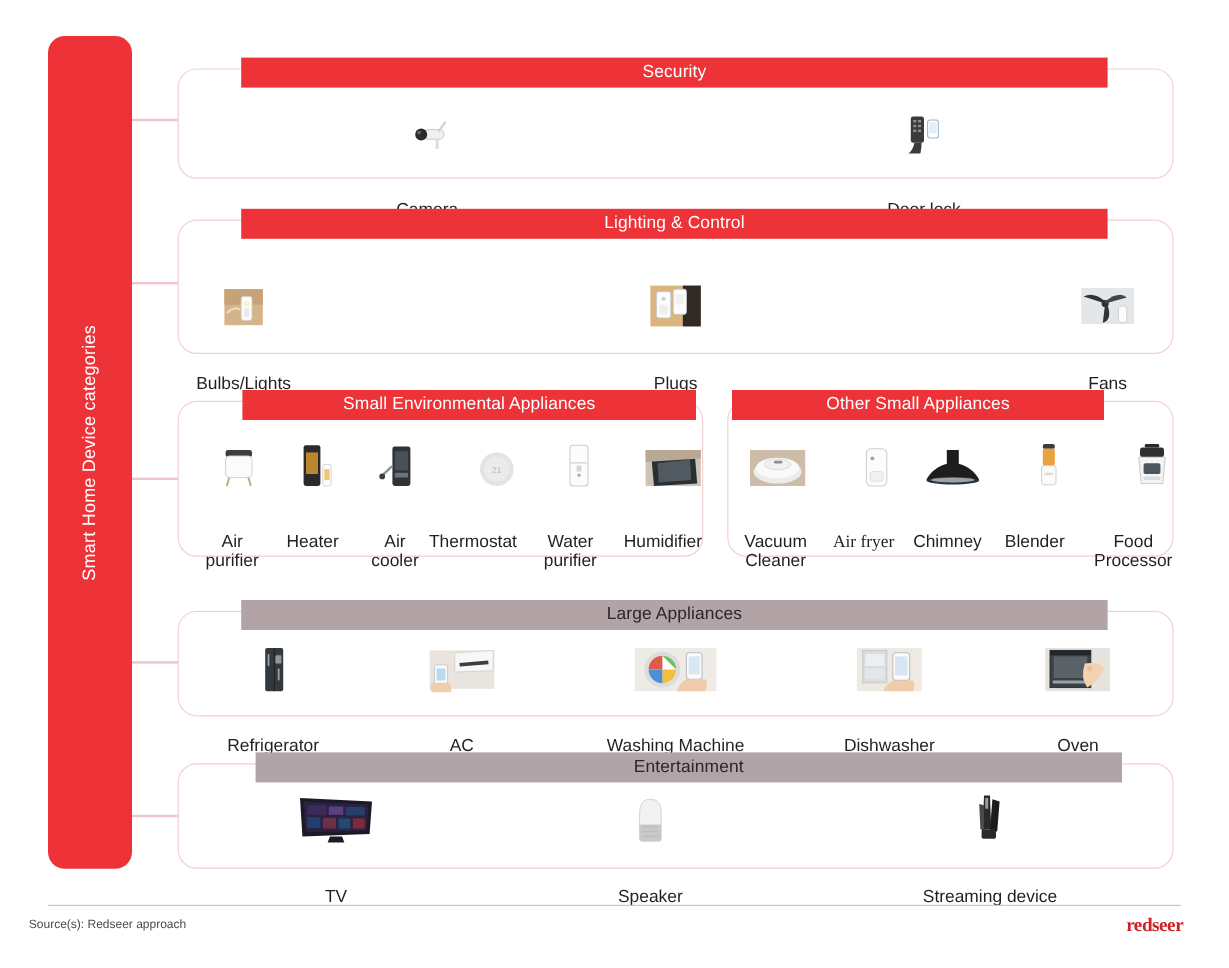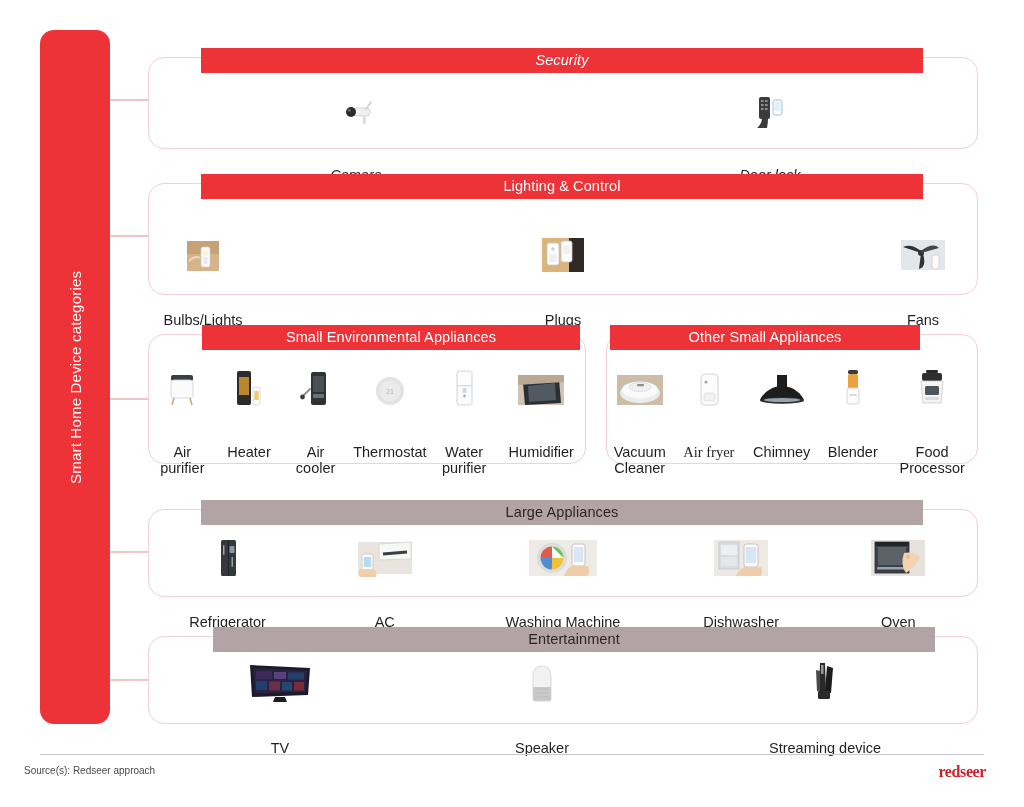--- a/index.html
+++ b/index.html
@@ -91,21 +91,21 @@
     align-items:flex-end;
     justify-content:center;
     margin-bottom:3px;
   }
   .item .caption {
     font-size:14.5px;
     line-height:16px;
     color:#231f20;
     white-space:pre-line;
   }
-  .item.narrow { width:70px; }
+  .item.narrow { width:70px;align-items:flex-end; }
   .item.wide   { width:150px; }
 
   
   #divider {
     position:absolute;
     left:40px; top:754px;
     width:944px; height:1px;
     background:#c9c9c9;
   }
   #source {
@@ -131,21 +131,21 @@
   <div id="spine"></div>
   <div id="spine-label">Smart Home Device categories</div>
 </div>
 
 <div class="connector" style="top:99px;"></div>
 <div class="connector" style="top:235px;"></div>
 <div class="connector" style="top:398px;"></div>
 <div class="connector" style="top:551px;"></div>
 <div class="connector" style="top:679px;"></div>
 
-<div class="panel" style="left:148px; top:57px; width:830px; height:92px;font-style:italic;">
+<div class="panel" style="left:148px; top:57px; width:830px; height:92px;">
   <div class="panel-header hdr-red" style="left:52px; width:722px;">Security</div>
   <div class="items" style="top:32px;">
 
     <div class="item">
       <span class="thumb">
         <svg width="40" height="30" viewBox="0 0 40 30">
           <rect x="17" y="8" width="17" height="8" rx="3.5" fill="#f0f0f0" stroke="#c9c9c9" stroke-width=".8"></rect>
           <circle cx="15" cy="12" r="5" fill="#2b2b2b"></circle>
           <circle cx="13.3" cy="10.4" r="1.4" fill="#6a6a6a"></circle>
           <path d="M30 9 L35 2" stroke="#d4d4d4" stroke-width="2" stroke-linecap="round"></path>

